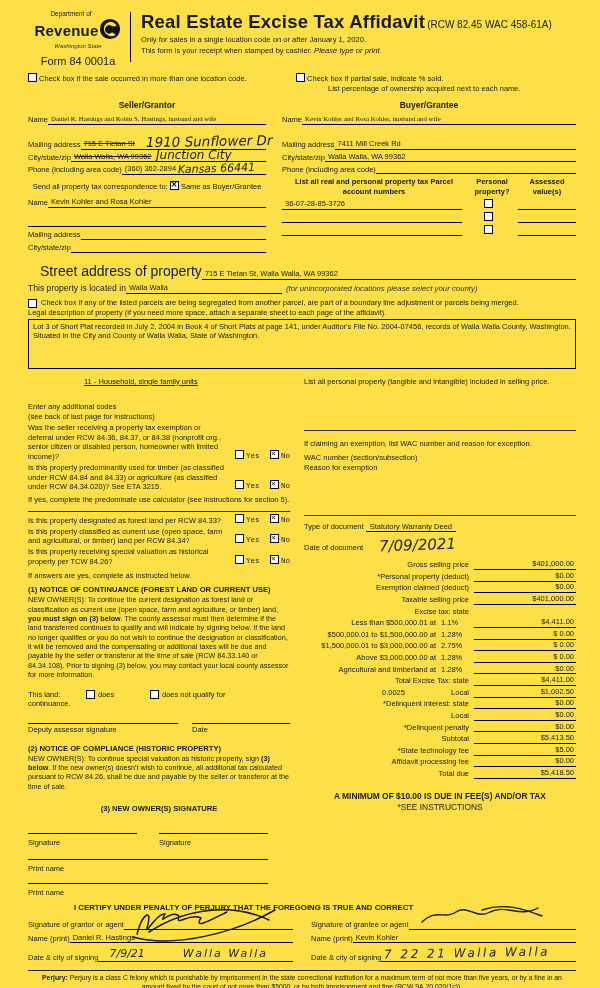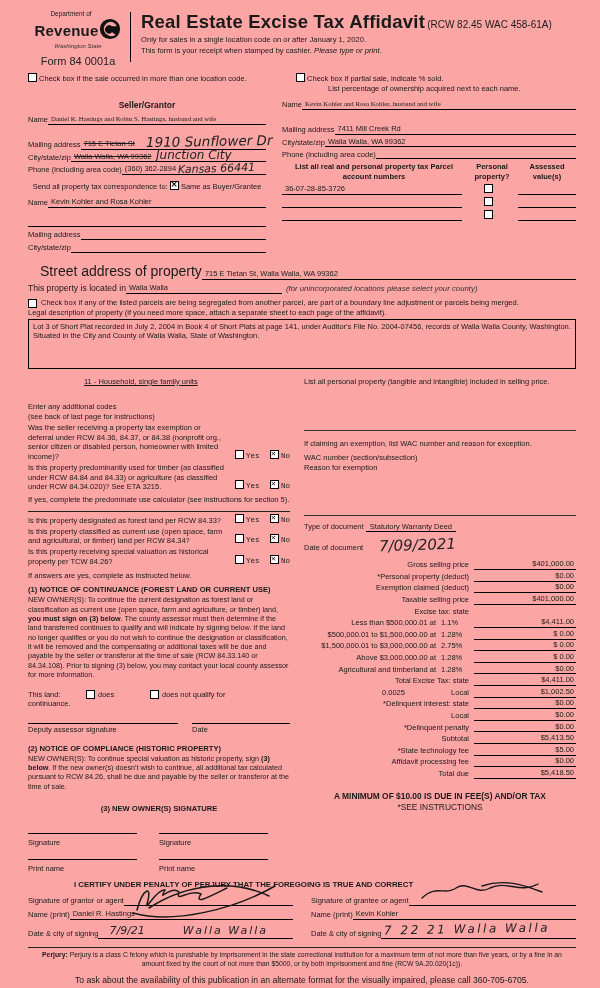--- a/index.html
+++ b/index.html
@@ -1,16 +1,16 @@
 <!DOCTYPE html>
 <html><head>
 <meta charset="utf-8">
 <style>
   html,body{margin:0;padding:0;background:#888;}
-  .page{width:600px;height:988px;background:#fca5a5;color:#1a1a1a;position:relative;overflow:hidden;
+  .page{width:600px;height:988px;background:#fde047;color:#1a1a1a;position:relative;overflow:hidden;
         font-family:"Liberation Sans",sans-serif;font-size:7.5px;line-height:1.3;margin:0 auto;}
   .content{padding:8px 24px 0 28px;}
   .b{font-weight:bold;} .i{font-style:italic;} .c{text-align:center;} .u{text-decoration:underline;}
   .serif{font-family:"Liberation Serif",serif;}
   .strike{text-decoration:line-through;}
   .ul{border-bottom:1px solid #000;display:inline-block;}
   .fl{display:flex;align-items:flex-end;}
   .fl .grow{flex:1;border-bottom:1px solid #000;padding:0 3px;min-height:9px;}
   .cb{display:inline-block;width:7px;height:7px;border:1px solid #000;position:relative;vertical-align:-1px;background:#fff;flex:none;}
   .cb[data-checked="true"]::before{content:"\2715";position:absolute;left:0px;top:-2px;font-size:8px;font-weight:bold;color:#111;}
@@ -154,20 +154,21 @@
         <span>Mailing address</span>
         <span class="grow"></span>
       </div>
       <div class="fl" style="margin-top:3px;">
         <span>City/state/zip</span>
         <span class="grow"></span>
       </div>
     </div>
 
     <div class="p-right">
+      <div class="colhead">Buyer/Grantee</div>
       <div class="fl">
         <span>Name</span>
         <span class="grow serif" style="font-size:6.8px;">Kevin Kohler and Rosa Kohler, husband and wife</span>
       </div>
       <div class="gap12"></div>
       <div class="fl" style="margin-top:2px;">
         <span>Mailing address</span>
         <span class="grow">7411 Mill Creek Rd</span>
       </div>
       <div class="fl" style="margin-top:2px;">
@@ -286,21 +287,21 @@
 
       <div class="sect" style="margin-top:9px;">(2) NOTICE OF COMPLIANCE (HISTORIC PROPERTY)</div>
       <div style="font-size:7.2px;"><span>NEW OWNER(S): To continue special valuation as historic property, sign </span><span class="b">(3) below</span><span>. If the new owner(s) doesn't wish to continue, all additional tax calculated pursuant to RCW 84.26, shall be due and payable by the seller or transferor at the time of sale.</span></div>
 
       <div class="sect c" style="margin-top:13px;">(3) NEW OWNER(S) SIGNATURE</div>
 
       <div class="sigcols">
         <div><div class="ul" style="width:100%;height:9px;"></div><div class="siglbl">Signature</div></div>
         <div><div class="ul" style="width:100%;height:9px;"></div><div class="siglbl">Signature</div></div>
       </div>
-      <div class="sigcols" style="margin-top:3px;">
+      <div class="sigcols" style="margin-top:3px;flex-direction:column;">
         <div><div class="ul" style="width:100%;height:9px;"></div><div class="siglbl">Print name</div></div>
         <div><div class="ul" style="width:100%;height:9px;"></div><div class="siglbl">Print name</div></div>
       </div>
     </div>
 
     <div class="m-right">
       <div>List all personal property (tangible and intangible) included in selling price.</div>
       <div style="height:44px;"></div>
       <hr>
       <div style="margin-top:8px;">If claiming an exemption, list WAC number and reason for exception.</div>

